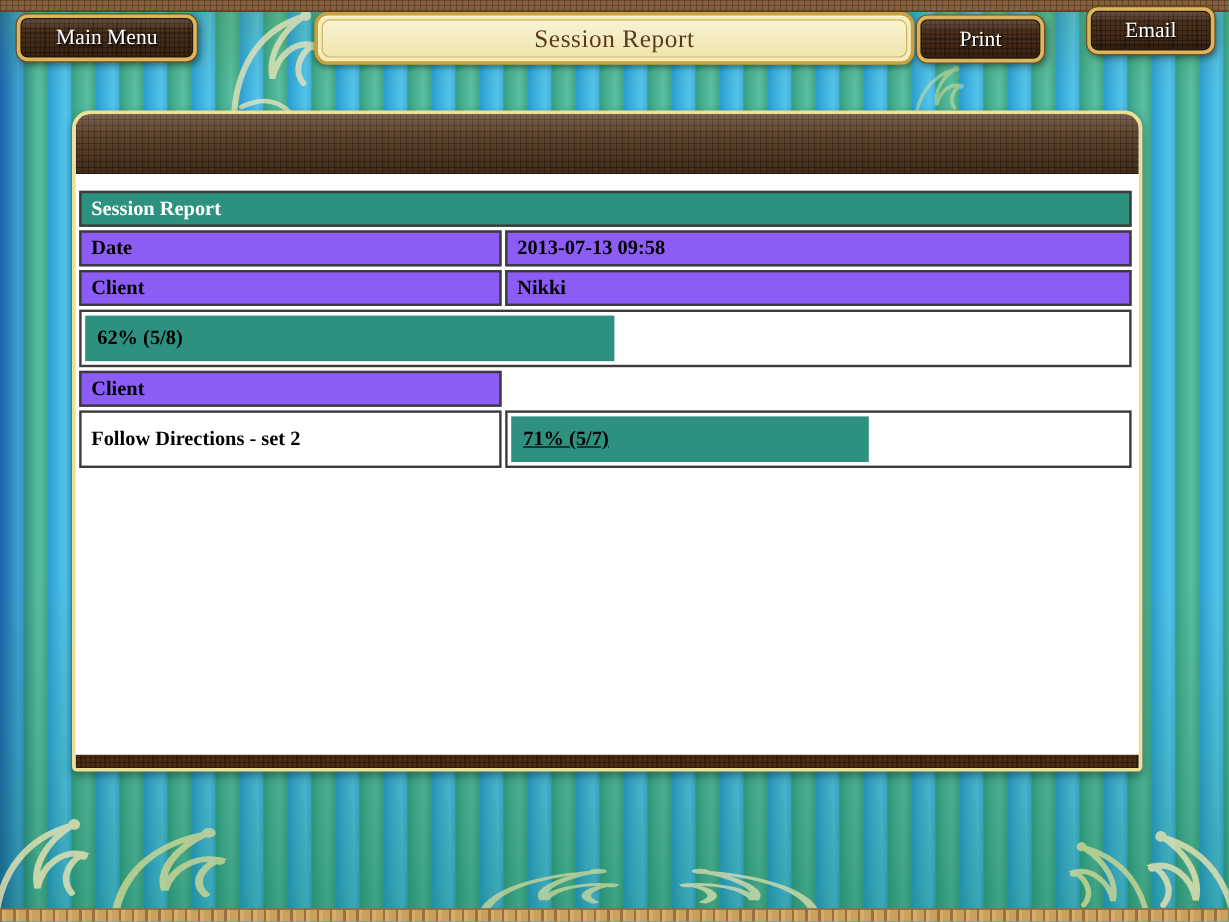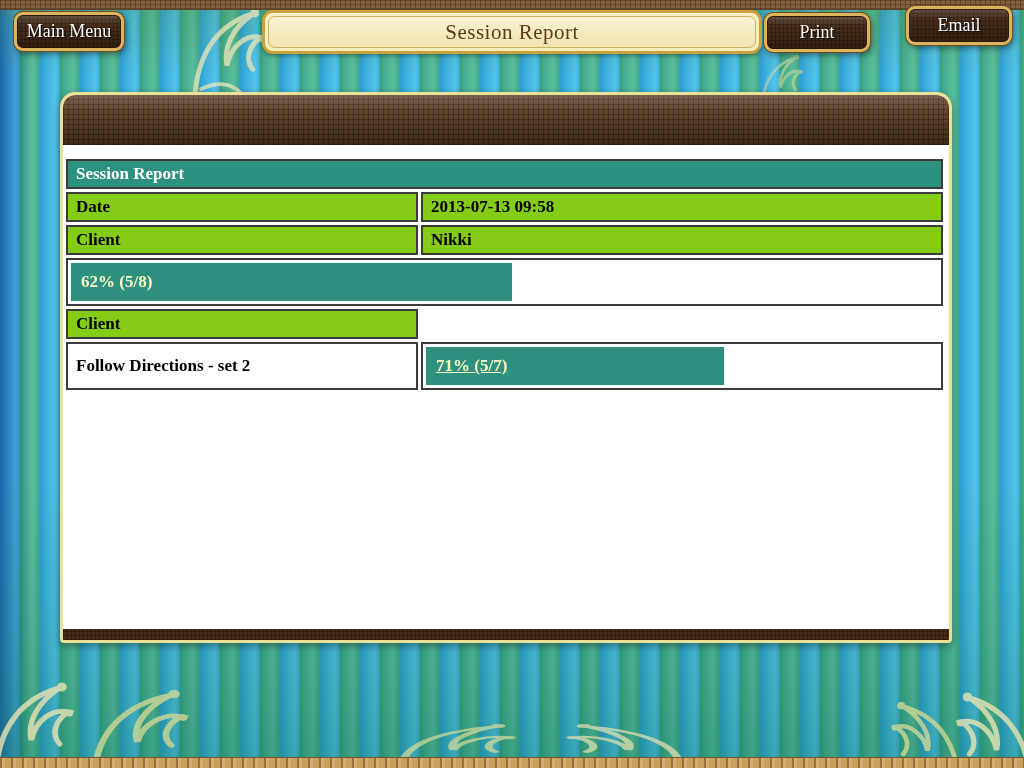--- a/index.html
+++ b/index.html
@@ -48,21 +48,21 @@
       repeating-linear-gradient(90deg, rgba(0,0,0,0.30) 0 1px, transparent 1px 4px),
       repeating-linear-gradient(0deg, rgba(0,0,0,0.30) 0 1px, transparent 1px 4px);
     box-shadow: 0 0 0 1px #6e4d22, 2px 3px 6px rgba(0,0,0,0.45), inset 0 0 0 1px #2a1708;
     color: #ffffff;
     font-size: 18px;
     text-align: center;
     line-height: 32px;
     text-shadow: 1px 1px 1px #000;
     cursor: pointer;
   }
-  .btn-mainmenu { left: 14px;  top: 12px; width: 110px; text-align: center; }
+  .btn-mainmenu { left: 14px;  top: 12px; width: 150px; text-align: center; }
   .btn-print    { left: 764px; top: 13px; width: 106px; }
   .btn-email    { left: 906px; top: 6px; width: 106px; }
 
   
   .title-plate {
     position: absolute; left: 262px; top: 10px; width: 500px; height: 44px;
     background: #f6edba;
     border: 3px solid #c9a23f;
     border-radius: 11px;
     box-shadow: 0 2px 4px rgba(0,0,0,0.35), inset 0 1px 0 rgba(255,255,255,0.6);
@@ -114,27 +114,27 @@
     display: flex; align-items: center;
   }
   .row-head .cell {
     flex: 1 1 auto;
     background: #2d9180;
     color: #ffffff;
     height: 30px;
   }
   .cell-label { flex: 0 0 352px; }
   .cell-value { flex: 1 1 auto; }
-  .row-info .cell { background: #84cc16; height: 30px; }
+  .row-info .cell { background: #8b5cf6; height: 30px; }
   .row-progress .cell { background: #ffffff; height: 48px; }
   .row-progress .cell-value { padding: 3px; align-items: center; }
   .progress-bar {
     height: 38px;
     background: #2e9180;
-    color: #fef9c3;
+    color: #000000;
     line-height: 38px;
     padding-left: 10px;
     white-space: nowrap;
     overflow: visible;
   }
 
   
   .flourish { position: absolute; pointer-events: none; }
   .fl-topleft  { left: 188px; top: 4px;   width: 86px;  height: 95px;  opacity: 0.75; }
   .fl-toptitle { left: 760px; top: 42px;  width: 46px;  height: 75px;  opacity: 0.55; }

